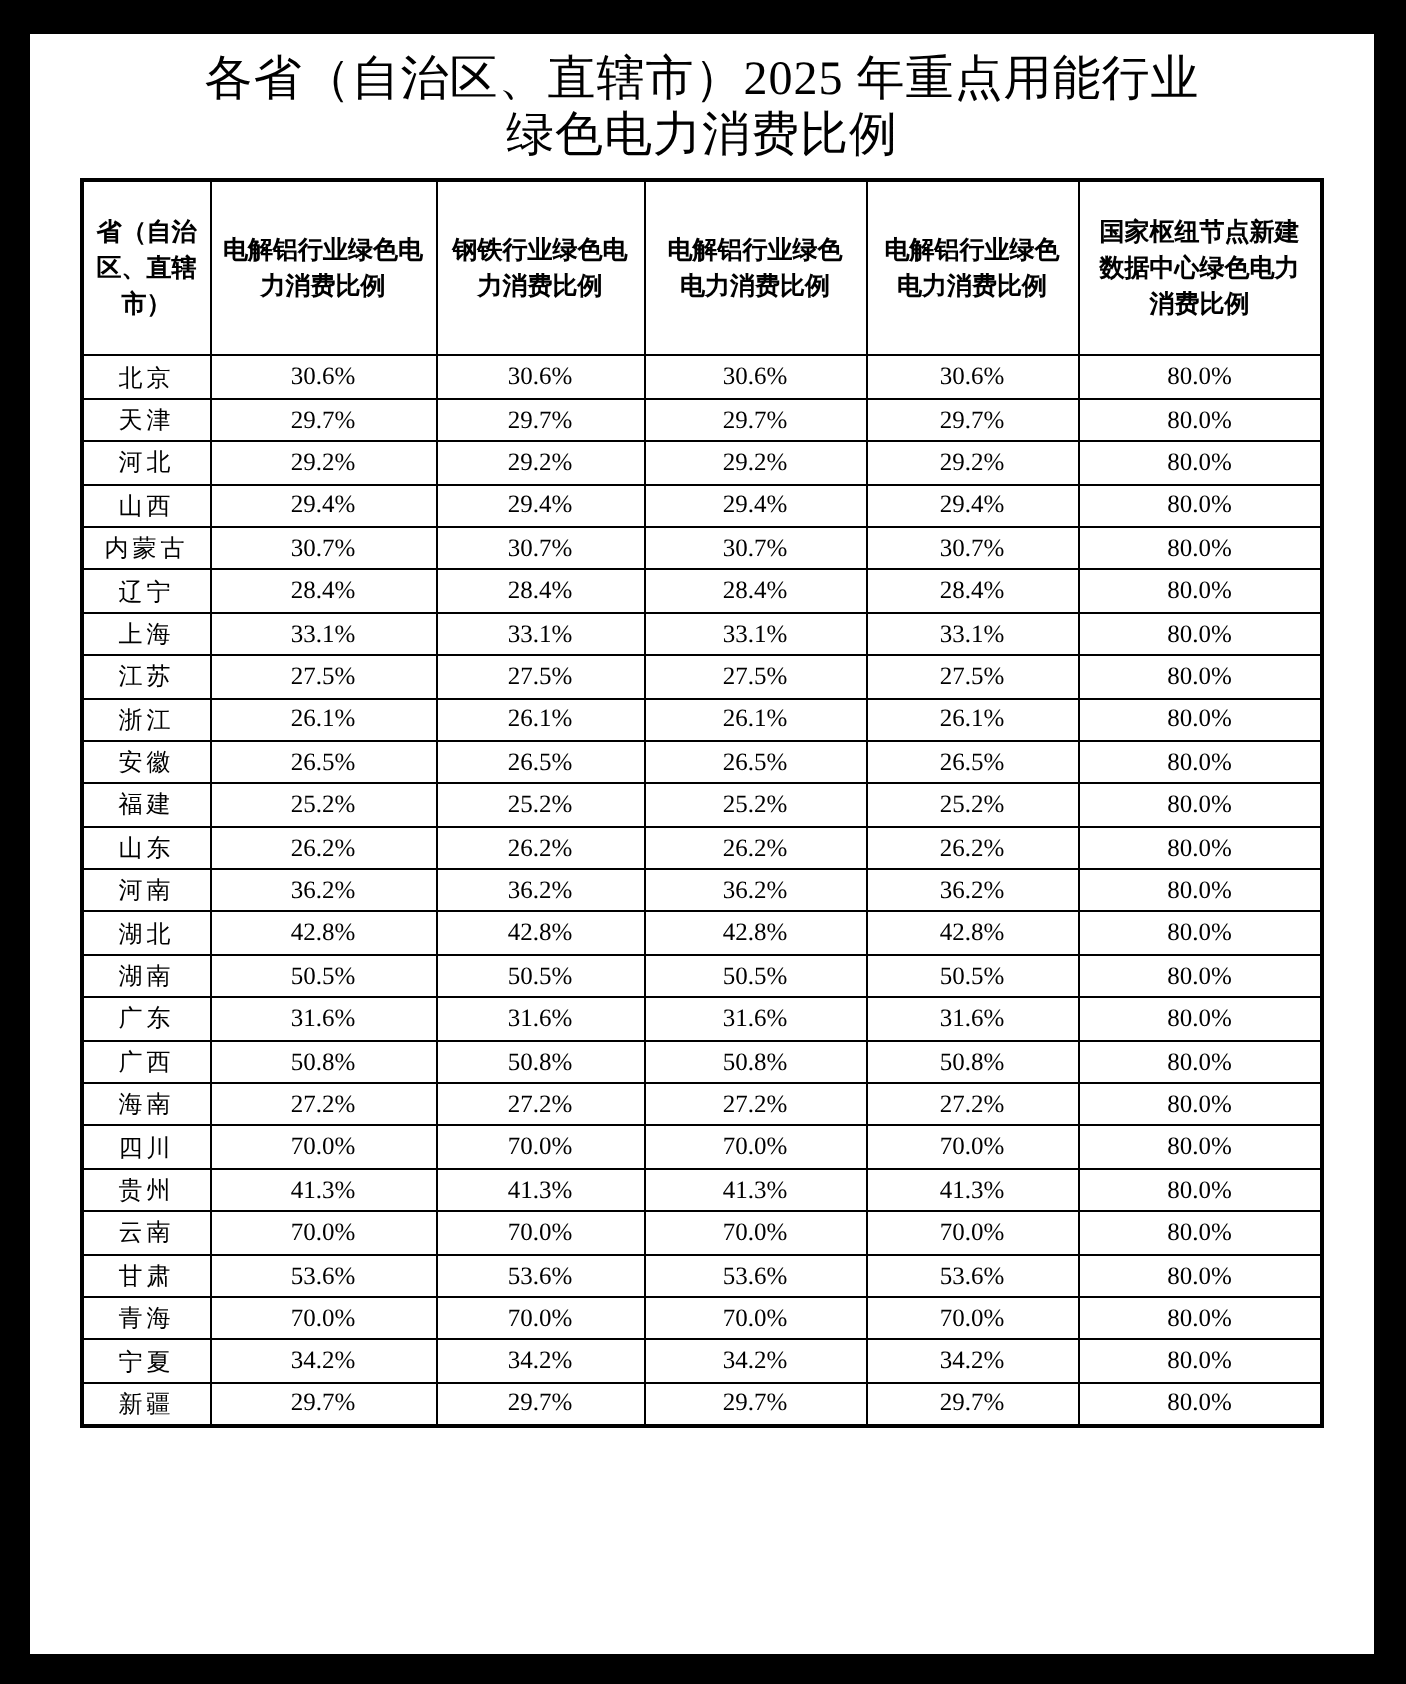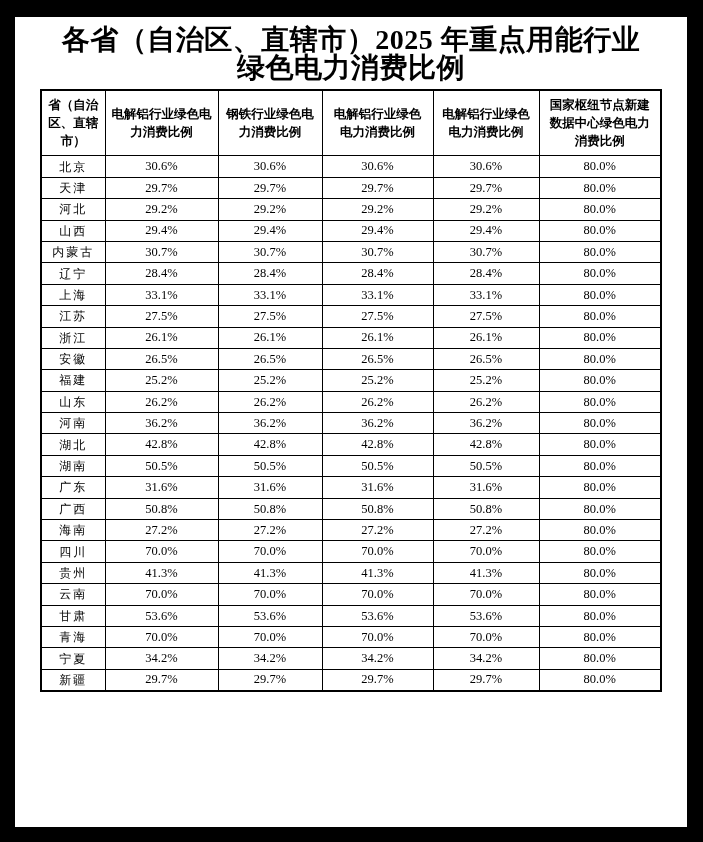--- a/index.html
+++ b/index.html
@@ -17,22 +17,22 @@
   .page {
     position: absolute;
     left: 15px; top: 17px;
     width: 672px; height: 810px;
     background: #ffffff;
     color: #000;
   }
   .title {
     margin-top: 9px;
     text-align: center;
-    font-weight: bold;
-    font-size: 28px;
+    font-weight: normal;
+    font-size: 24px;
     line-height: 28px;
     letter-spacing: 0.5px;
   }
   table.data-table {
     border-collapse: collapse;
     table-layout: fixed;
     margin: 7px auto 0 auto;
     width: 620px;
     border: 2px solid #000;
   }
@@ -49,21 +49,21 @@
     overflow: hidden;
   }
   th {
     font-size: 12.5px;
     font-weight: bold;
     line-height: 1.45;
     height: 63px;
     padding: 2px 6px;
     font-family: "Liberation Sans", "DejaVu Sans", sans-serif;
   }
-  th.province-header { padding: 5px 2px; }
+  th.province-header { padding: 16px 2px; }
   td {
     font-size: 12.5px;
     height: 21.4px;
     line-height: 1;
     padding: 0 2px;
     white-space: nowrap;
   }
   td.province {
     letter-spacing: 2px;
     font-size: 12px;

